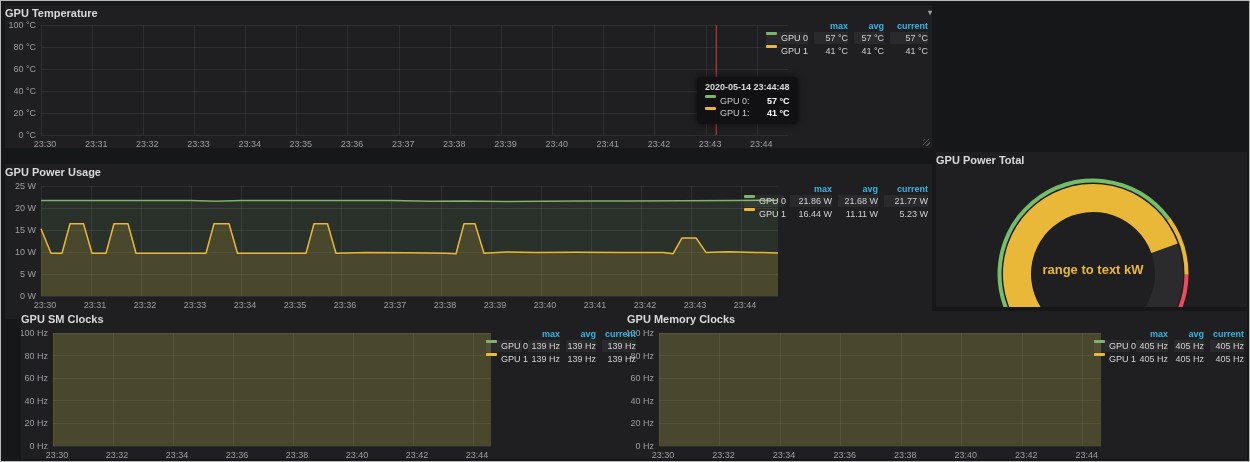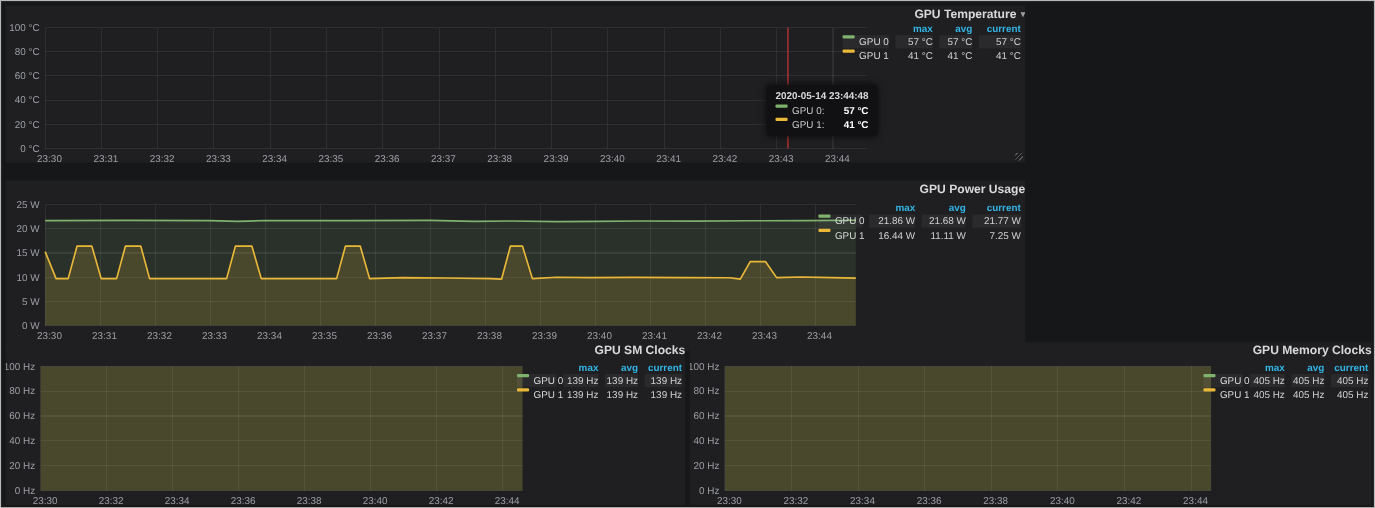--- a/index.html
+++ b/index.html
@@ -3,23 +3,23 @@
 <meta charset="utf-8">
 <style>
   html,body{margin:0;padding:0;background:#ffffff;}
   .page{position:relative;width:1250px;height:462px;background:#161719;border:1px solid #b8b8b8;
         box-sizing:border-box;overflow:hidden;font-family:"Liberation Sans",sans-serif;}
   .panel{position:absolute;background:#1f1f22;overflow:hidden;}
   #p-temp{left:4px;top:4px;width:927px;height:143px;}
   #p-avgtemp{left:935px;top:4px;width:311px;height:143px;}
   #p-power{left:4px;top:151px;width:927px;height:155px;margin-top:12px;}
   #p-powertotal{left:935px;top:151px;width:311px;height:155px;}
-  #p-sm{left:4px;top:310px;width:618px;height:148px;}
+  #p-sm{left:20px;top:310px;width:618px;height:148px;}
   #p-mem{left:626px;top:310px;width:620px;height:148px;}
-  .panel-header{position:relative;z-index:3;height:16px;display:flex;align-items:center;justify-content:flex-end;
+  .panel-header{position:relative;z-index:3;height:16px;display:flex;align-items:center;justify-content:space-between;
         gap:4px;font-size:11px;font-weight:bold;color:#d8d9da;cursor:pointer;}
   .caret{font-size:8px;color:#9d9fa3;line-height:8px;}
   .plot-svg{position:absolute;left:0;top:0;z-index:1;}
   .legend{position:absolute;z-index:2;display:grid;column-gap:6px;row-gap:1px;font-size:9px;color:#d8d9da;align-items:center;}
   .legend .hdr{color:#33B5E5;font-weight:bold;text-align:right;cursor:pointer;}
   .legend .name{display:flex;align-items:flex-start;gap:4px;white-space:nowrap;cursor:pointer;line-height:12px;}
   .legend .val{text-align:right;color:#cfd0d1;line-height:12px;}
   .legend .r0{background:rgba(255,255,255,0.05);}
   .dash{width:11px;height:3px;border-radius:1px;display:inline-block;flex:0 0 auto;}
   .tooltip{position:absolute;z-index:6;background:rgba(17,17,19,0.96);border-radius:4px;padding:5px 8px 5px 8px;
@@ -185,24 +185,37 @@
         </span>
         <span class="val r0">21.86 W</span>
         <span class="val r0">21.68 W</span>
         <span class="val r0">21.77 W</span>
         <span class="name">
           <span class="dash" style="background: rgb(234, 184, 57);"></span>
           <span>GPU 1</span>
         </span>
         <span class="val">16.44 W</span>
         <span class="val">11.11 W</span>
-        <span class="val">7.25 W</span>
-      </div>
-    </section>
-
+        <span class="val">5.23 W</span>
+      </div>
+    </section>
+
+  <section class="panel" id="p-powertotal">
+    <div class="panel-header">
+      <span class="panel-title">GPU Power Total</span>
+    </div>
+  <svg width="311" height="155" class="plot-svg">
+        <path d="M93.36038969321072 185.63961030678928 A90 90 0 1 1 220.63961030678934 185.6396103067892 L200.840620433566 165.8406204335659 A62 62 0 1 0 113.15937956643405 165.84062043356596 Z" fill="#2b2b2e"></path>
+        <path d="M93.36038969321072 185.63961030678928 A90 90 0 1 1 241.6792692058803 91.51358717792377 L215.33460767516198 100.99824894479192 A62 62 0 1 0 113.15937956643405 165.84062043356596 Z" fill="#EAB839"></path>
+        <path d="M89.47130239668472 189.5286976033153 A95.5 95.5 0 1 1 234.26112296280746 65.86650840606879 L231.0250549853077 68.2176494152387 A91.5 91.5 0 1 0 92.2997295214309 186.7002704785691 Z" fill="#73BF69"></path>
+        <path d="M234.26112296280746 65.86650840606879 A95.5 95.5 0 0 1 252.4970545550774 122.75004753487187 L248.49717792449826 122.71863193131702 A91.5 91.5 0 0 0 231.0250549853077 68.2176494152387 Z" fill="#EAB839"></path>
+        <path d="M252.4970545550774 122.75004753487187 A95.5 95.5 0 0 1 224.52869760331538 189.5286976033152 L221.70027047856917 186.70027047856902 A91.5 91.5 0 0 0 248.49717792449826 122.71863193131702 Z" fill="#F2495C"></path>
+        <text x="157" y="122" text-anchor="middle" font-size="13" font-weight="bold" fill="#EAB839">range to text kW</text>
+      </svg>
+    </section>
 
   <section class="panel" id="p-sm">
     <div class="panel-header">
       <span class="panel-title">GPU SM Clocks</span>
     </div>
   <svg width="618" height="148" class="plot-svg">
         <rect x="32" y="22" width="438" height="113" fill="rgba(126,178,109,0.12)"></rect>
         <rect x="32" y="22" width="438" height="113" fill="rgba(234,184,57,0.16)"></rect>
         <line x1="32" x2="470" y1="135" y2="135" stroke="rgba(255,255,255,0.07)" stroke-width="1" shape-rendering="crispEdges"></line>
         <line x1="32" x2="470" y1="112.4" y2="112.4" stroke="rgba(255,255,255,0.07)" stroke-width="1" shape-rendering="crispEdges"></line>

